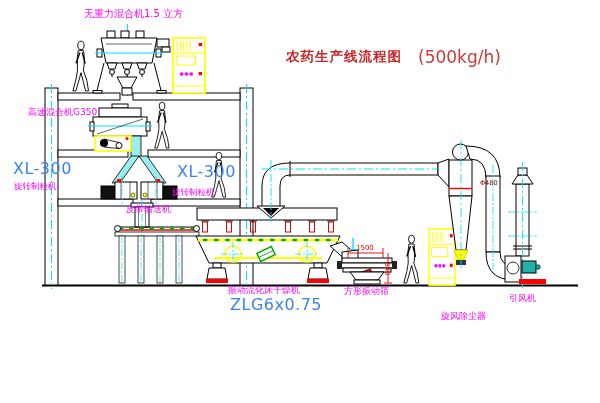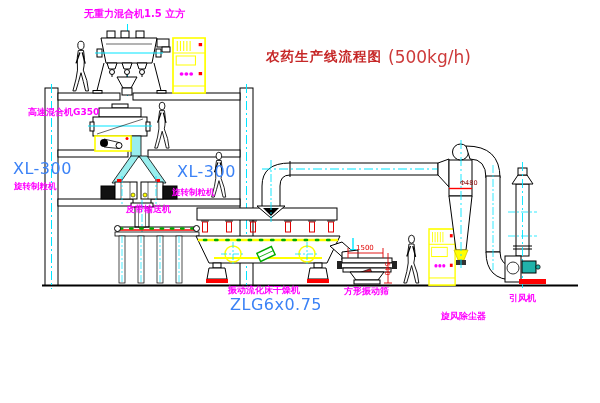--- a/index.html
+++ b/index.html
@@ -1,41 +1,41 @@
 <!DOCTYPE html>
 <html><head>
 <meta charset="utf-8">
 <style>
   html,body{margin:0;padding:0;background:#fff;}
   .stage{position:relative;width:600px;height:403px;background:#ffffff;overflow:hidden;
          font-family:"DejaVu Sans",sans-serif;}
   .stage svg{position:absolute;left:0;top:0;}
-  .lbl{position:absolute;white-space:nowrap;color:#ff00ff;font-size:9px;line-height:1;font-weight:bold;}
+  .lbl{position:absolute;white-space:nowrap;color:#ff00ff;font-size:9px;line-height:1;}
   .lbl-big{position:absolute;white-space:nowrap;color:#3b82f6;font-size:16px;line-height:1;letter-spacing:.5px;}
   .dim{position:absolute;white-space:nowrap;color:#e00000;font-size:7px;line-height:1;}
   .dim-rot{transform:rotate(90deg);transform-origin:0 0;}
   .cyc-size{position:absolute;white-space:nowrap;color:#8b0000;font-size:6.5px;line-height:1;}
-  .title{position:absolute;left:266px;top:47px;display:flex;align-items:center;gap:6px;}
+  .title{position:absolute;left:286px;top:47px;display:flex;align-items:center;gap:16px;}
   .title .zh{color:#c62828;font-size:13.5px;font-weight:bold;letter-spacing:1px;}
   .title .cap{color:#cd3a3a;font-size:17px;font-weight:normal;}
   
   .p-topmixer{left:84px;top:9px;font-size:10px;}
   .p-mixer2{left:28px;top:108px;}
   .p-xl-l{left:13px;top:161px;}
   .p-xl-l-n{left:14px;top:182px;font-size:8.5px;}
   .p-xl-r{left:177px;top:164px;}
   .p-xl-r-n{left:172px;top:188px;font-size:8.5px;}
   .p-belt{left:126px;top:205px;}
   .p-dryer{left:228px;top:286px;}
   .p-dryer-m{left:230px;top:297px;font-size:16px;}
   .p-sieve{left:344px;top:287px;}
   .p-sieve-m{left:339px;top:298px;font-size:16px;}
   .p-cyclone{left:441px;top:312px;}
   .p-fan{left:509px;top:294px;}
-  .p-phi{left:460px;top:180px;}
+  .p-phi{left:480px;top:180px;}
   .p-d1500{left:356px;top:245px;}
   .p-d540{left:390px;top:262px;}
 </style>
 </head>
 <body>
 
 <div class="stage">
 
 <svg width="600" height="403" viewBox="0 0 600 403">
   <defs>

